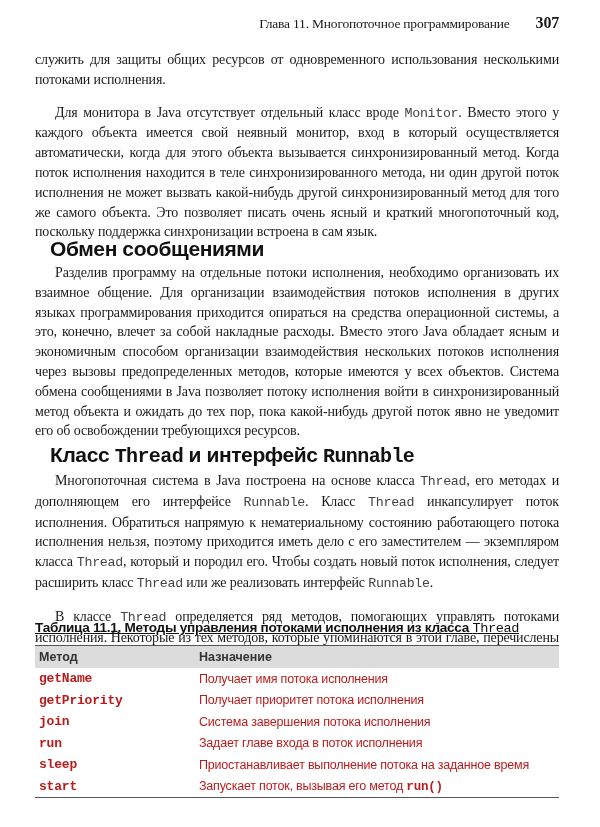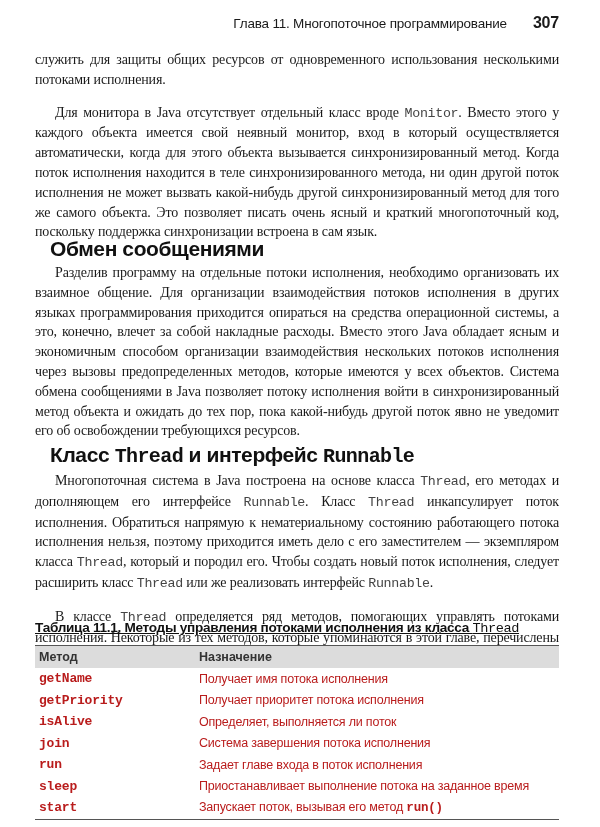--- a/index.html
+++ b/index.html
@@ -4,21 +4,21 @@
   <style>
     html, body { margin: 0; padding: 0; background: #ffffff; }
     body {
       width: 600px; height: 827px; overflow: hidden; position: relative;
       color: #1a1a1a;
       font-family: "Liberation Serif", "DejaVu Serif", serif;
     }
     .page { position: absolute; left: 35px; top: 0; width: 524px; }
     .running-head {
       position: absolute; top: 14px; right: 41px;
-      font-family: Liberation Sans, sans-serif;
+      font-family: Liberation Serif, serif;
       font-size: 13.5px; letter-spacing: -0.2px; color: #1a1a1a;
       display: flex; align-items: baseline;
     }
     .running-head .num {
       font-weight: bold; font-size: 16px; margin-left: 26px;
     }
     p {
       margin: 0; font-size: 14px; line-height: 19.8px; text-align: justify;
       letter-spacing: -0.15px;
     }
@@ -114,24 +114,20 @@
   <tbody>
     <tr>
       <td class="method">getName</td>
       <td class="desc">Получает имя потока исполнения</td>
     </tr>
     <tr>
       <td class="method">getPriority</td>
       <td class="desc">Получает приоритет потока исполнения</td>
     </tr>
     <tr>
-      <td class="method">isAlive</td>
-      <td class="desc">Определяет, выполняется ли поток</td>
-    </tr>
-    <tr>
       <td class="method">join</td>
       <td class="desc">Система завершения потока исполнения</td>
     </tr>
     <tr>
       <td class="method">run</td>
       <td class="desc">Задает главе входа в поток исполнения</td>
     </tr>
     <tr>
       <td class="method">sleep</td>
       <td class="desc">Приостанавливает выполнение потока на заданное время</td>

